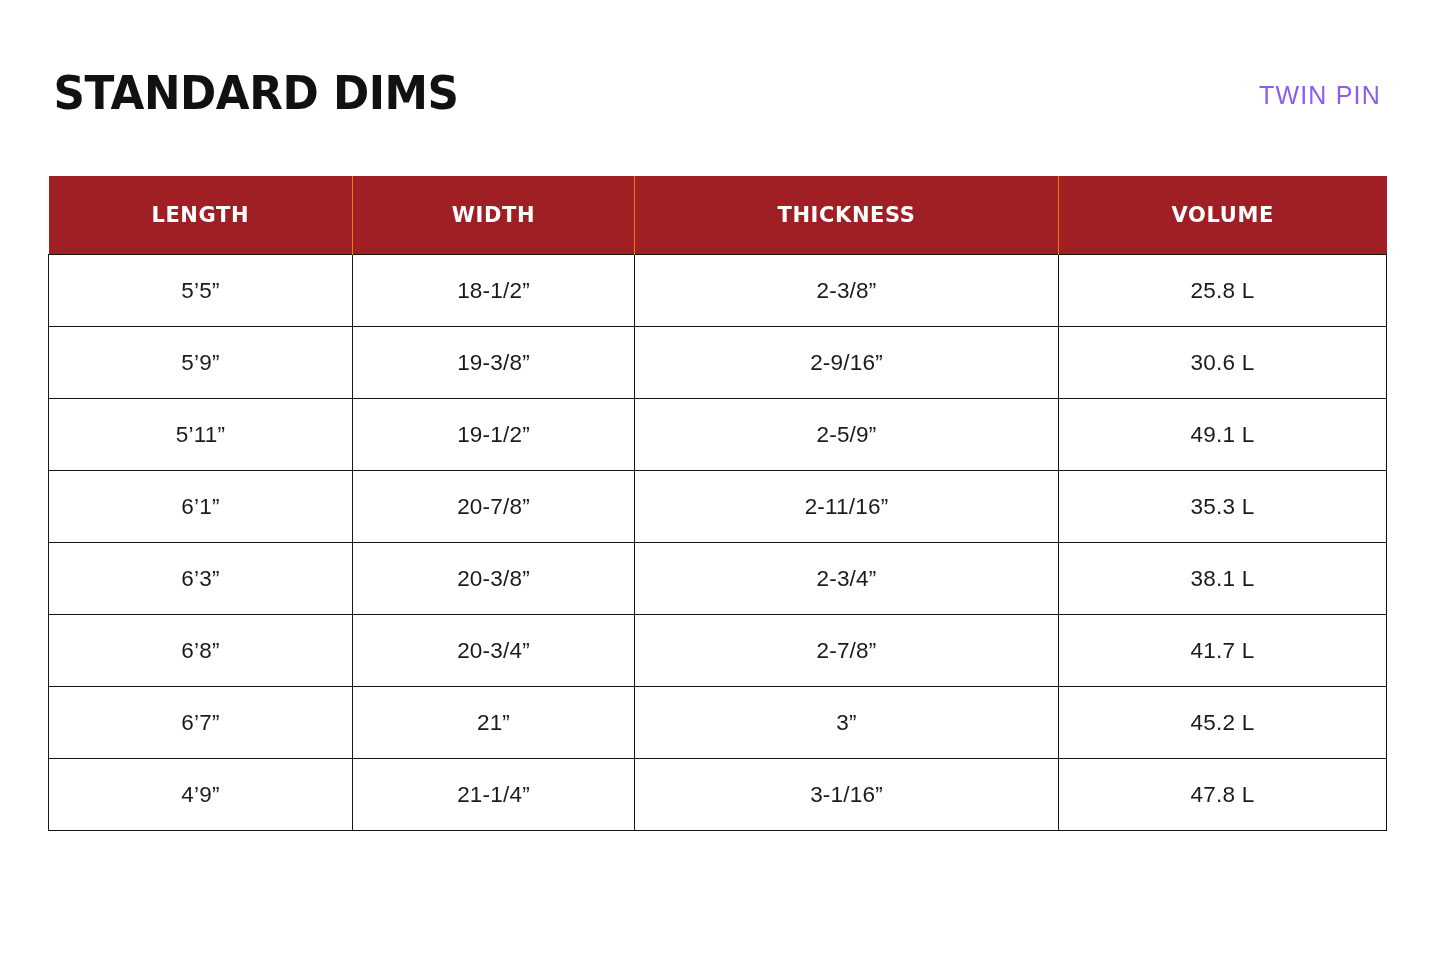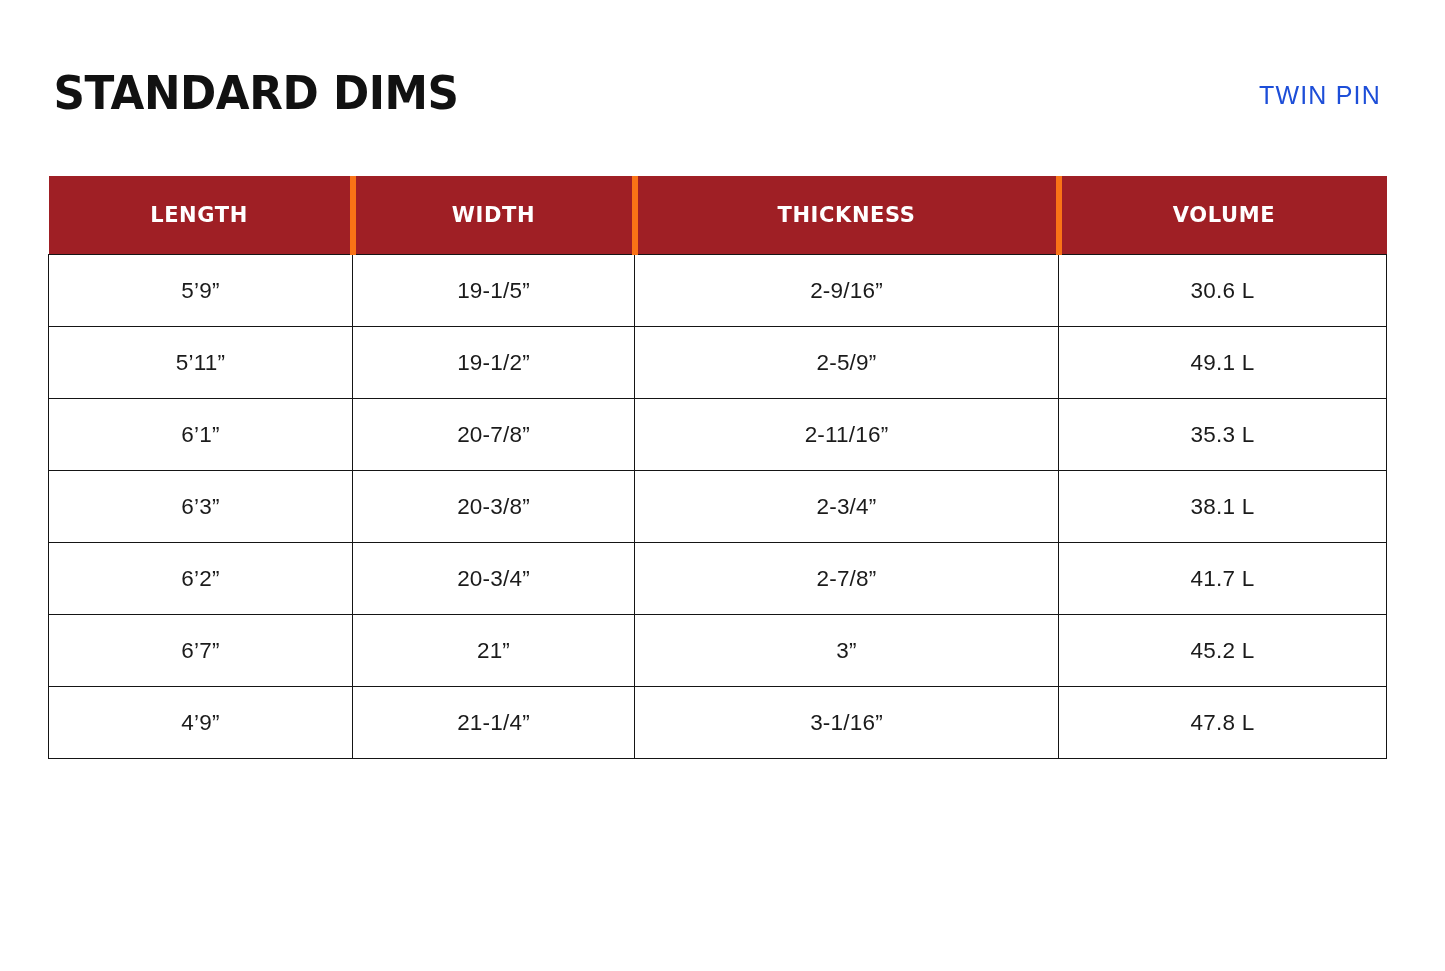--- a/index.html
+++ b/index.html
@@ -39,21 +39,21 @@
     transform: scaleX(0.93);
     transform-origin: left bottom;
     margin: 0;
     padding-left: 6px;
   }
   .subtitle {
     font-family: "Liberation Sans", sans-serif;
     font-weight: 400;
     font-size: 25px;
     letter-spacing: 1.2px;
-    color: #1d4ed8;
+    color: #8b5cf6;
     text-transform: uppercase;
     padding-bottom: 6px;
     padding-right: 4px;
   }
 
   .table-wrap {
     margin-top: 60px;
   }
   table.dims {
     border-collapse: collapse;
@@ -63,21 +63,21 @@
   table.dims th {
     background: #9f1f25;
     color: #ffffff;
     font-family: "DejaVu Sans", sans-serif;
     font-weight: 700;
     font-size: 21px;
     letter-spacing: 0.6px;
     text-transform: uppercase;
     height: 78px;
     vertical-align: middle;
-    border-right: 6px solid #f97316;
+    border-right: 1px solid #f97316;
     border-left: none;
     padding: 0;
   }
   table.dims th:last-child {
     border-right: none;
   }
   table.dims td {
     height: 71px;
     text-align: center;
     vertical-align: middle;
@@ -117,22 +117,28 @@
       <thead>
         <tr>
           <th>LENGTH</th>
           <th>WIDTH</th>
           <th>THICKNESS</th>
           <th>VOLUME</th>
         </tr>
       </thead>
       <tbody>
         <tr>
+          <td>5’5”</td>
+          <td>18-1/2”</td>
+          <td>2-3/8”</td>
+          <td>25.8 L</td>
+        </tr>
+        <tr>
           <td>5’9”</td>
-          <td>19-1/5”</td>
+          <td>19-3/8”</td>
           <td>2-9/16”</td>
           <td>30.6 L</td>
         </tr>
         <tr>
           <td>5’11”</td>
           <td>19-1/2”</td>
           <td>2-5/9”</td>
           <td>49.1 L</td>
         </tr>
         <tr>
@@ -141,21 +147,21 @@
           <td>2-11/16”</td>
           <td>35.3 L</td>
         </tr>
         <tr>
           <td>6’3”</td>
           <td>20-3/8”</td>
           <td>2-3/4”</td>
           <td>38.1 L</td>
         </tr>
         <tr>
-          <td>6’2”</td>
+          <td>6’8”</td>
           <td>20-3/4”</td>
           <td>2-7/8”</td>
           <td>41.7 L</td>
         </tr>
         <tr>
           <td>6’7”</td>
           <td>21”</td>
           <td>3”</td>
           <td>45.2 L</td>
         </tr>

